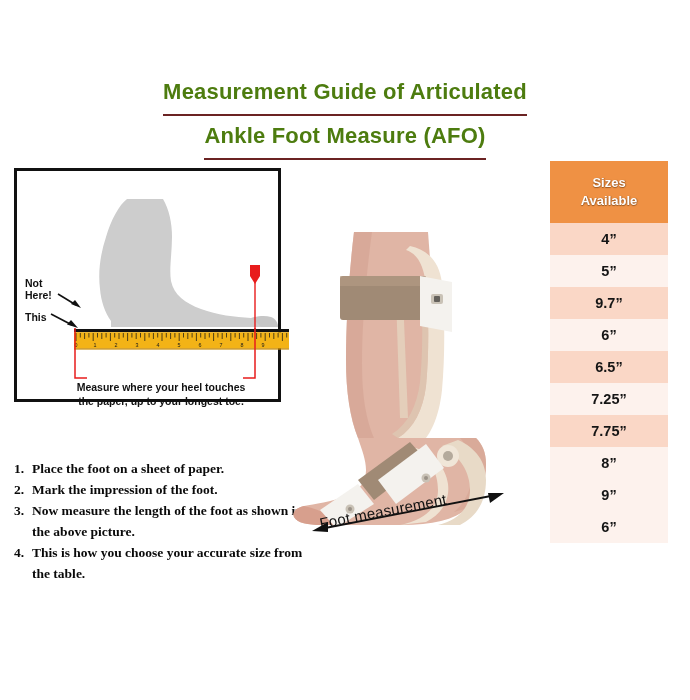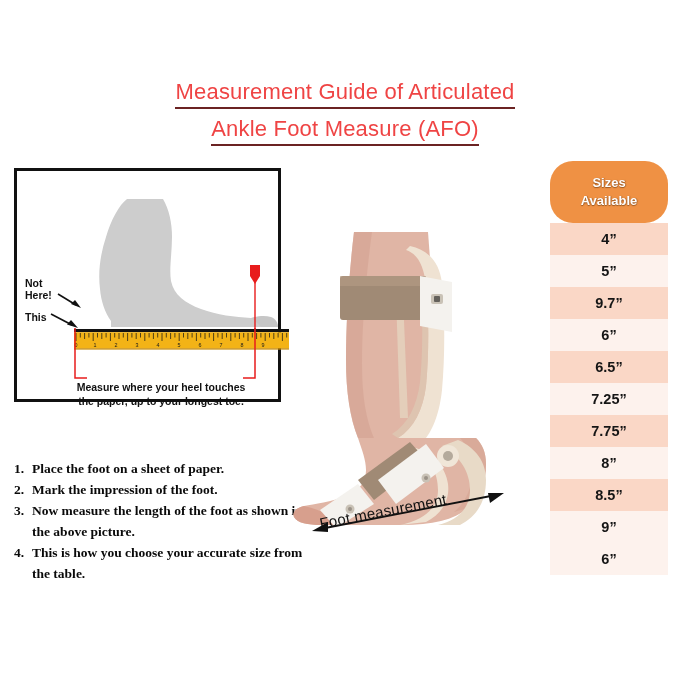--- a/index.html
+++ b/index.html
@@ -19,27 +19,27 @@
   
   #title-block {
     position: absolute;
     top: 78px;
     left: 0;
     width: 690px;
     text-align: center;
   }
   .title-line {
     display: inline-block;
-    color: #ef4444;
+    color: #4d7c0f;
     font-family: "Liberation Sans", sans-serif;
     font-size: 22px;
-    font-weight: normal;
+    font-weight: bold;
     letter-spacing: 0.2px;
     border-bottom: 2px solid #6b2323;
-    padding-bottom: 1px;
+    padding-bottom: 8px;
     line-height: 1.28;
   }
   #title-line-2 { margin-top: 6px; }
 
   
   #diagram-box {
     position: absolute;
     left: 14px;
     top: 168px;
     width: 267px;
@@ -155,21 +155,20 @@
     color: #ffffff;
     font-family: "Liberation Sans", sans-serif;
     font-size: 13px;
     font-weight: bold;
     display: flex;
     flex-direction: column;
     align-items: center;
     justify-content: center;
     line-height: 1.42;
     text-shadow: 0 1px 1px rgba(90,45,10,0.55), 1px 0 1px rgba(90,45,10,0.35);
-    border-radius: 23px;
   }
   .size-row {
     height: 32px;
     display: flex;
     align-items: center;
     justify-content: center;
     color: #151515;
     font-family: "Liberation Sans", sans-serif;
     font-size: 14.5px;
     font-weight: bold;
@@ -418,23 +417,20 @@
       </div>
     <div class="size-row even">
         <span>7.25”</span>
       </div>
     <div class="size-row odd">
         <span>7.75”</span>
       </div>
     <div class="size-row even">
         <span>8”</span>
       </div>
-    <div class="size-row odd">
-        <span>8.5”</span>
-      </div>
     <div class="size-row even">
         <span>9”</span>
       </div>
     <div class="size-row even">
         <span>6”</span>
       </div>
   </div>
 
 </div>
 

